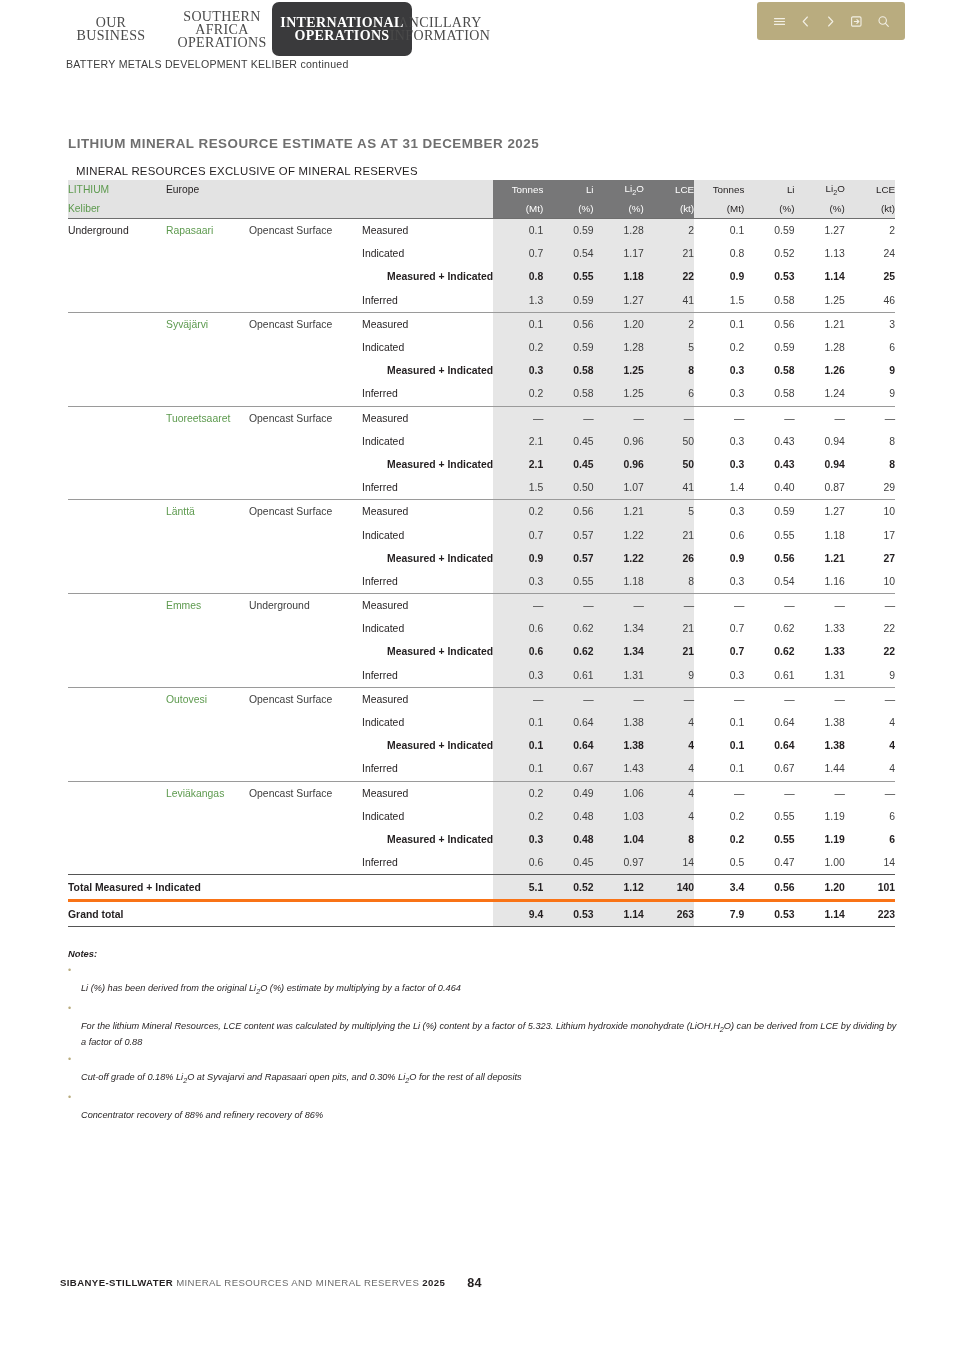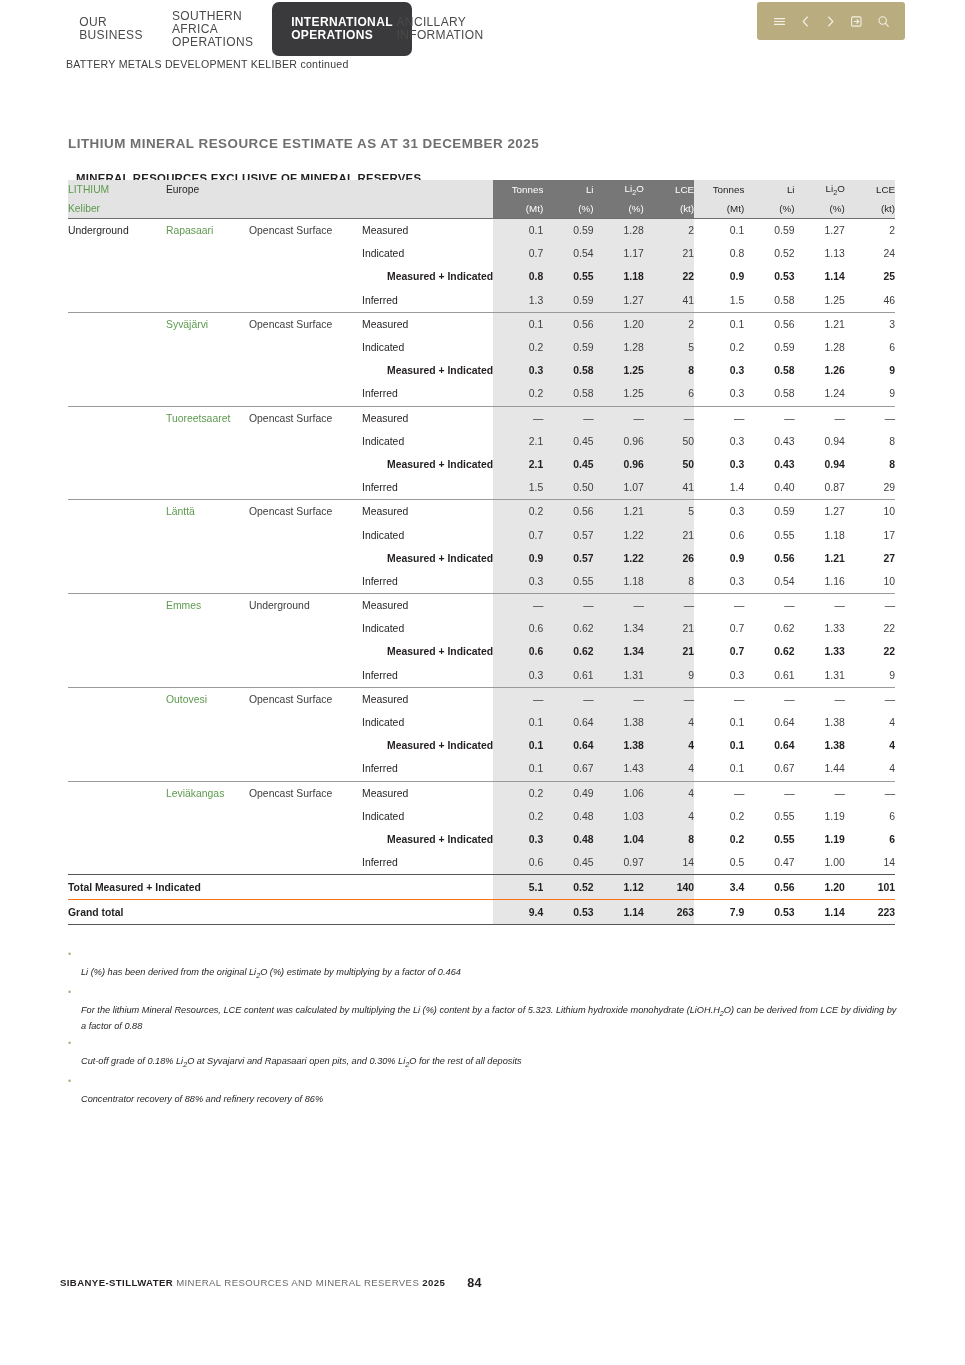--- a/index.html
+++ b/index.html
@@ -11,23 +11,23 @@
     -webkit-font-smoothing:antialiased;
     position:relative;
     overflow:hidden;
   }
 
   
   .topnav{position:absolute;top:0;left:0;width:965px;height:58px;}
   .tab{
     position:absolute;top:2px;height:54px;
     display:flex;align-items:center;justify-content:center;
-    text-align:left;font-size:12px;letter-spacing:.35px;
+    text-align:center;font-size:14px;letter-spacing:.35px;
     line-height:13px;color:#4a4a4a;font-weight:400;
-    box-sizing:border-box;padding:0 6px;
+    box-sizing:border-box;padding:0 6px;font-family:Liberation Serif, serif;
   }
   .tab .lbl{display:block;}
   .tab.active{
     background:#3a3a3c;color:#ffffff;border-radius:7px;font-weight:700;
   }
   #tab0{left:72px;width:78px;}
   #tab1{left:166px;width:112px;}
   #tab2{left:272px;width:140px;}
   #tab3{left:392px;width:96px;}
 
@@ -42,22 +42,22 @@
     position:absolute;top:58px;left:66px;
     font-size:10.6px;color:#3d3d3d;letter-spacing:.25px;font-weight:400;
   }
 
   
   .sec-title{
     position:absolute;top:136px;left:68px;
     font-size:13.4px;font-weight:700;letter-spacing:.5px;color:#6f6f6f;
   }
   .sub-title{
-    position:absolute;top:172px;left:76px;
-    font-size:11.4px;font-weight:700;letter-spacing:.25px;color:#231f20;
+    position:absolute;top:165px;left:76px;
+    font-size:11.4px;font-weight:400;letter-spacing:.25px;color:#231f20;
   }
 
   
   .tblwrap{position:absolute;top:180px;left:68px;width:826px;}
   table.rt{border-collapse:collapse;width:826px;table-layout:fixed;font-size:10.3px;}
   table.rt td,table.rt th{padding:0;vertical-align:middle;font-weight:400;}
 
   
   col.c-cat{width:98px;}
   col.c-dep{width:83px;}
@@ -89,21 +89,21 @@
   .bcls.b{font-weight:700;text-align:right;}
   td.num{text-align:right;padding-right:9px;font-size:10.4px;color:#3d3d3d;}
   td.num.b{font-weight:700;color:#231f20;}
   td.shade{background:#e6e6e6;}
   tr.drow td{height:23.2px;}
   tr.grp-end td{border-bottom:1px solid #9a9a9a;}
 
   tr.tot td{height:24px;font-weight:700;color:#231f20;font-size:10.4px;}
   tr.tot td.num{font-weight:700;color:#231f20;padding-left:20px;}
   tr.tot-top td{border-top:1.6px solid #555555;}
-  tr.tot-mid td{border-top:1px solid #f97316;}
+  tr.tot-mid td{border-top:3px solid #f97316;}
   tr.tot-bot td{border-bottom:1.6px solid #555555;}
   .totlbl{padding-left:8px;}
 
   
   .notes{position:absolute;top:948px;left:68px;width:830px;}
   .notes-h{font-size:9.4px;font-weight:700;font-style:italic;color:#231f20;margin-bottom:5px;}
   .note{display:flex;font-size:9.2px;font-style:italic;color:#231f20;
     line-height:12.4px;margin-bottom:4px;}
   .note .bul{color:#b9ac7f;width:13px;flex:0 0 13px;font-style:normal;font-size:9px;}
   .note .txt{flex:1;margin-top:18px;}
@@ -641,20 +641,21 @@
           <td class="num b">7.9</td>
           <td class="num b">0.53</td>
           <td class="num b">1.14</td>
           <td class="num b">223</td>
         </tr>
       </tbody>
   </table>
 </div>
 
 <div class="notes">
+  <div class="notes-h">Notes:</div>
   <div id="notes-list">
       <div class="note">
         <span class="bul">•</span>
         <span class="txt">Li (%) has been derived from the original Li<sub>2</sub>O (%) estimate by multiplying by a factor of 0.464</span>
       </div>
       <div class="note">
         <span class="bul">•</span>
         <span class="txt">For the lithium Mineral Resources, LCE content was calculated by multiplying the Li (%) content by a factor of 5.323. Lithium hydroxide monohydrate (LiOH.H<sub>2</sub>O) can be derived from LCE by dividing by a factor of 0.88</span>
       </div>
       <div class="note">

